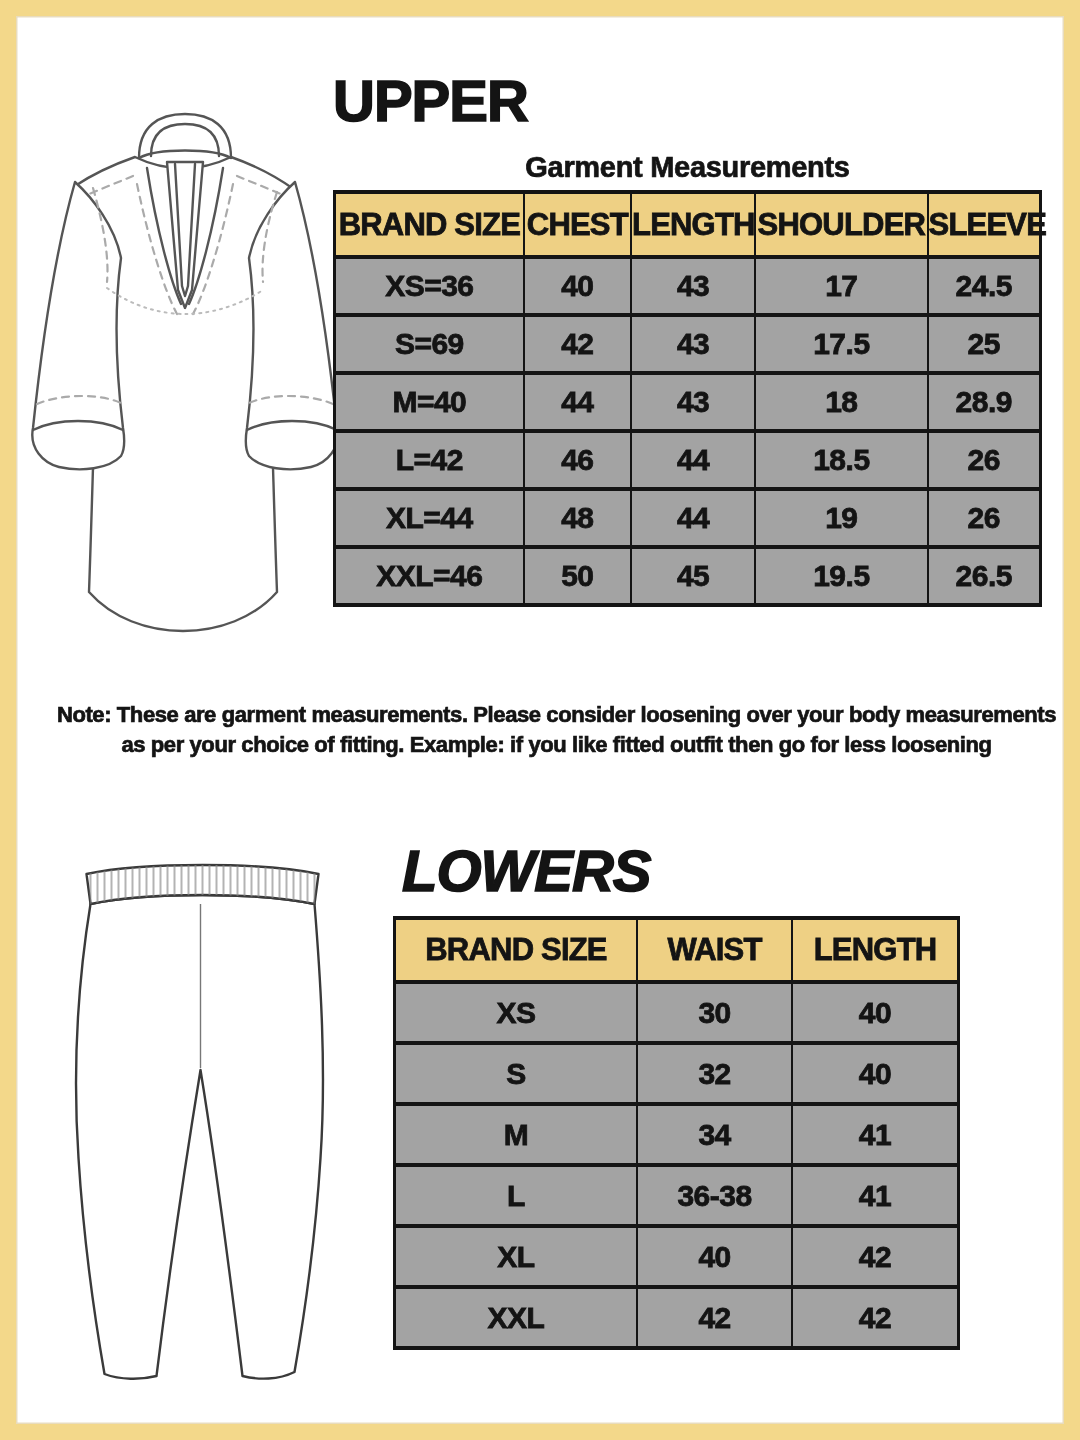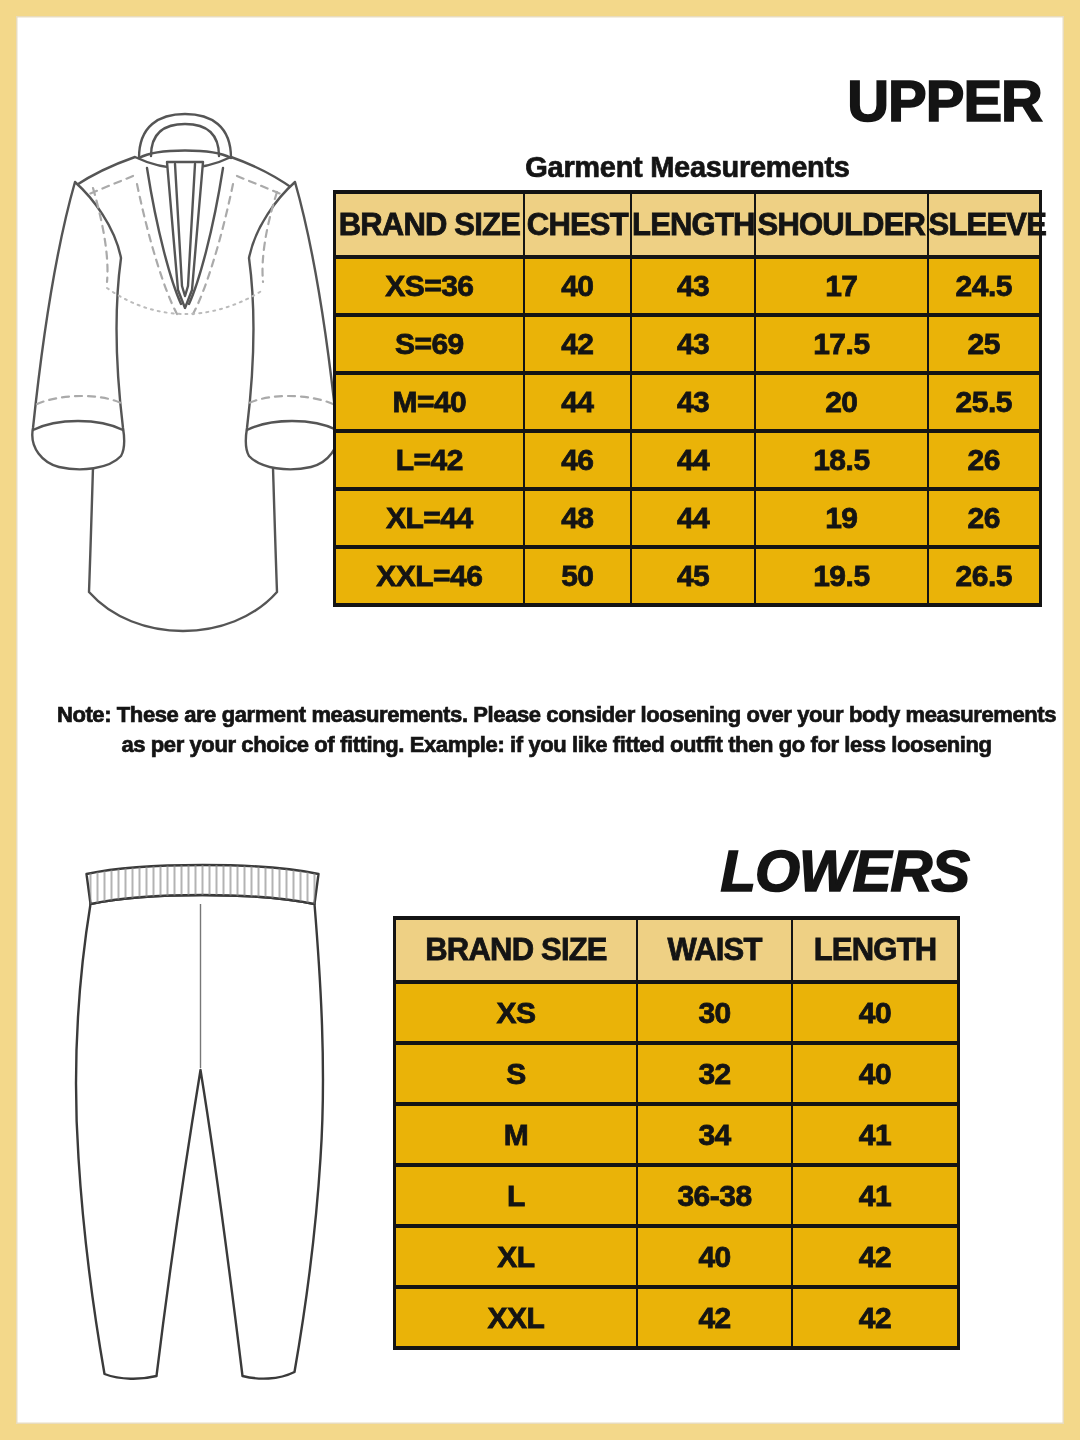--- a/index.html
+++ b/index.html
@@ -13,21 +13,21 @@
   .page{position:absolute;inset:0;}
   .frame{
     position:absolute;inset:0;
     border:16px solid #f3d88a;
     box-shadow: inset 0 0 0 1.5px rgba(180,140,40,.30);
     pointer-events:none;
     z-index:10;
   }
   .title{
     position:absolute;
-    text-align:right;
+    text-align:left;
     font-weight:bold;
     font-size:58px;
     line-height:1;
     letter-spacing:-1px;
     -webkit-text-stroke:1.6px #141414;
     color:#141414;
   }
   .upper-title{left:333px;top:72px;width:709px;}
   .lowers-title{left:402px;top:842px;width:567px;font-style:italic;}
   .subtitle{
@@ -52,21 +52,21 @@
     padding:0;
   }
   table.size-table{border-width:3.5px;}
   table.size-table th{
     background:#eed084;
     font-size:31px;
     letter-spacing:-0.8px;
     -webkit-text-stroke:0.8px #141414;
   }
   table.size-table td{
-    background:#eab308;
+    background:#a3a3a3;
     font-size:30px;
     letter-spacing:-0.5px;
     -webkit-text-stroke:0.8px #141414;
   }
   .upper-table{left:333px;top:190px;width:709px;}
   .upper-table th{height:61px;}
   .upper-table td{height:54px;}
   .lowers-table{left:393px;top:916px;width:567px;}
   .lowers-table th{height:60px;}
   .lowers-table td{height:57px;}
@@ -146,22 +146,22 @@
       <td>S=69</td>
       <td>42</td>
       <td>43</td>
       <td>17.5</td>
       <td>25</td>
     </tr>
     <tr>
       <td>M=40</td>
       <td>44</td>
       <td>43</td>
-      <td>20</td>
-      <td>25.5</td>
+      <td>18</td>
+      <td>28.9</td>
     </tr>
     <tr>
       <td>L=42</td>
       <td>46</td>
       <td>44</td>
       <td>18.5</td>
       <td>26</td>
     </tr>
     <tr>
       <td>XL=44</td>

